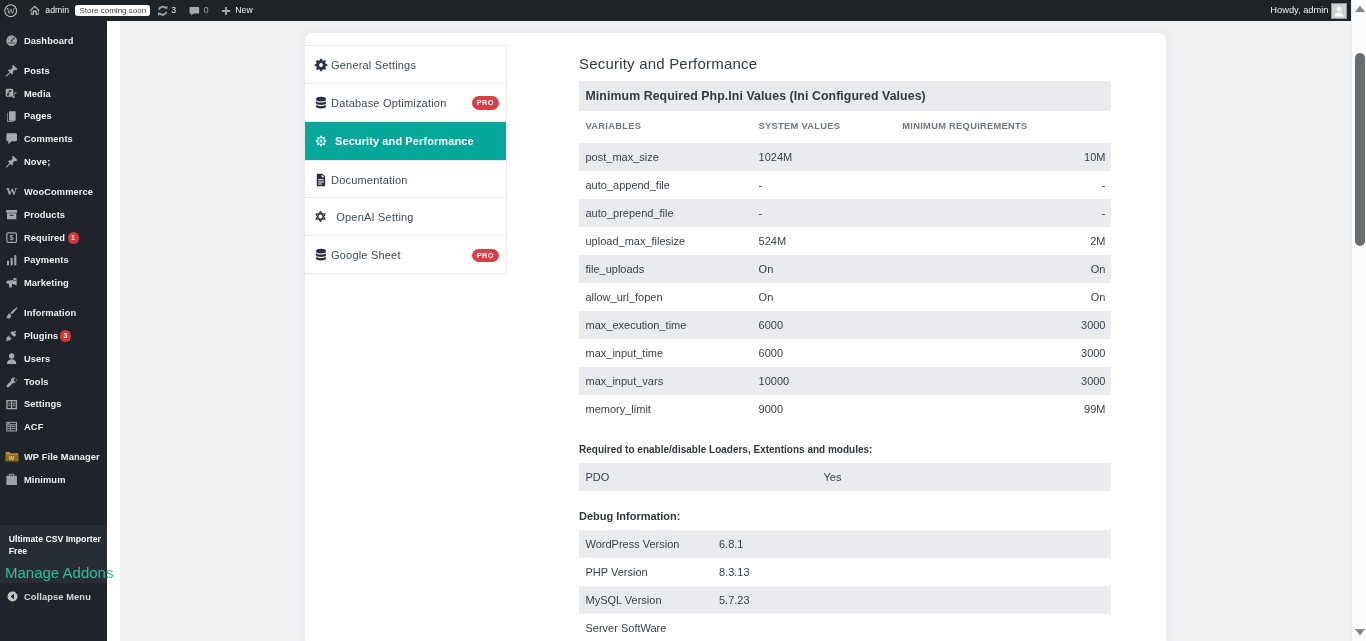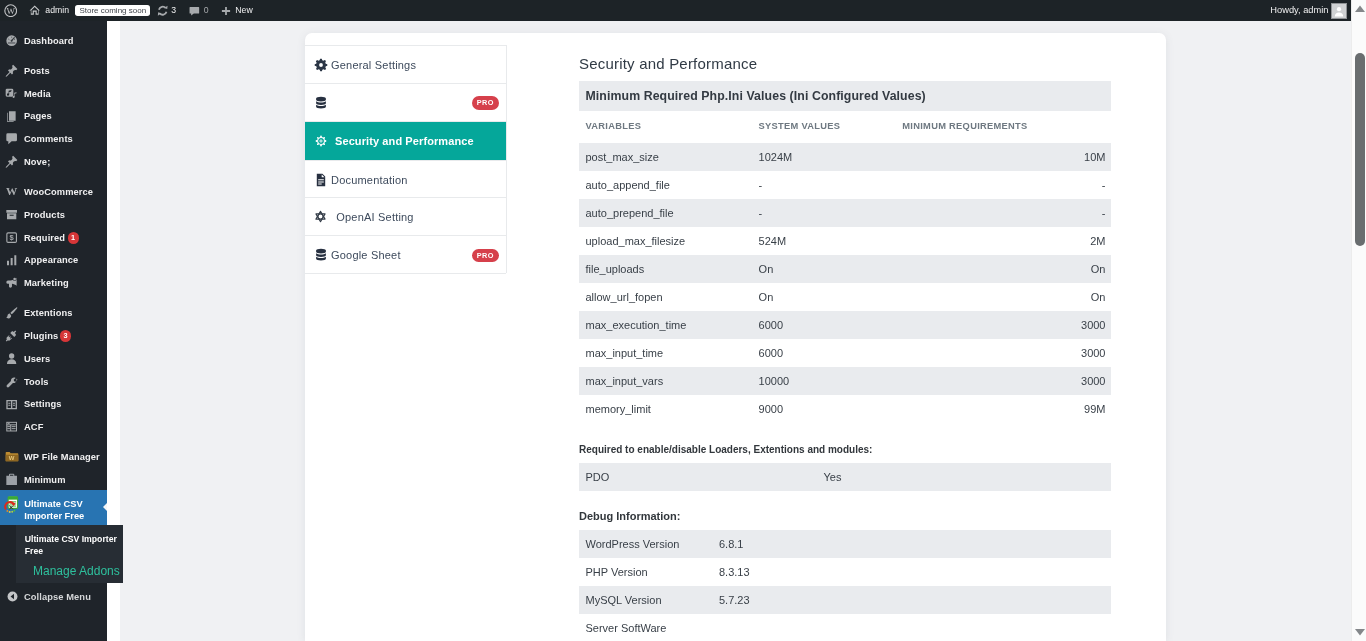--- a/index.html
+++ b/index.html
@@ -20,21 +20,21 @@
   font-size:9.3px; }
 .mi .ico { position:absolute; left:5.3px; top:4.7px; width:13.3px; height:13.3px; }
 .mi .lbl { position:absolute; left:24px; top:0; line-height:22.7px; white-space:nowrap; font-weight:600; letter-spacing:.1px; }
 .badge { position:absolute; width:11.3px; height:11.3px; border-radius:50%;
   background:#d63638; color:#fff; font-size:7.3px; font-weight:bold;
   text-align:center; line-height:11.5px; }
 
 #csvblue { position:absolute; left:0; top:468.7px; width:106.7px; height:35px; background:#2874b2; }
 #csvblue:after { content:""; position:absolute; right:0; top:13px; border-top:4.7px solid transparent;
   border-bottom:4.7px solid transparent; border-right:4.7px solid #f5f6f7; }
-#csvsub { position:absolute; left:0; top:503.7px; width:106.7px; height:58px; background:#272d34;margin-left:16px; }
+#csvsub { position:absolute; left:0; top:503.7px; width:106.7px; height:58px; background:#272d34; }
 
 
 #strip { position:absolute; left:106.7px; top:21.3px; width:13.3px; height:619.7px; background:#fff; }
 #panel { position:absolute; left:120px; top:21.3px; width:1231px; height:619.7px; background:#f0f1f3; }
 #card  { position:absolute; left:304.7px; top:32.7px; width:861.6px; height:608.3px;
   background:#fff; border-radius:7px 7px 0 0; box-shadow:0 1px 8px rgba(80,90,110,.10); }
 
 
 #tabs { position:absolute; left:304.7px; top:45px; width:202.6px; height:228.3px;
   border-top:1px solid #e8eaec; border-right:1px solid #e8eaec; }
@@ -169,35 +169,35 @@
           <rect x="2.8" y="2.8" width="14.4" height="14.4" rx="1.8" fill="none" stroke="#a7aaad" stroke-width="1.7"></rect>
           <text x="10" y="14.2" text-anchor="middle" font-size="11.5" font-weight="bold" fill="#a7aaad" font-family="Liberation Sans">$</text>
         </svg>
         <span class="lbl">Required</span>
         <span class="badge" style="left:67.5px;top:5.7px">1</span>
       </div>
     <div class="mi" style="top:227.7px">
         <svg class="ico" viewBox="0 0 20 20">
           <path fill="#a7aaad" d="M3 10h3v7H3v-7zm5.5-4h3v11h-3V6zM14 2h3v15h-3V2z"></path>
         </svg>
-        <span class="lbl">Appearance</span>
+        <span class="lbl">Payments</span>
       </div>
     <div class="mi" style="top:250.3px">
         <svg class="ico" viewBox="0 0 20 20">
           <path fill="#a7aaad" d="M17.5 2.5v12c-1.6-1.4-4.8-2.5-7-2.8V15c0 1.6-1.1 2.5-2.4 2.5-1.2 0-2.1-.8-2.1-2v-3.7H4.5a2.5 2.5 0 010-5H8c2.6-.3 7-1.6 9.5-4.3z"></path>
           <circle cx="14.5" cy="4.5" r="2.8" fill="#1f242a"></circle>
           <circle cx="14.5" cy="4.5" r="2" fill="#a7aaad"></circle>
         </svg>
         <span class="lbl">Marketing</span>
       </div>
     <div class="mi" style="top:280.3px">
         <svg class="ico" viewBox="0 0 20 20">
           <path fill="#a7aaad" d="M17.8 1.8s-4.2 3-7 5.8c-1.4 1.4-2.6 2.9-2.6 2.9l1.9 1.9s1.5-1.2 2.9-2.6c2.8-2.8 5.8-7 5.8-7l-1-1zM7.2 11.2c-1.9 0-3.4 1.5-3.4 3.4 0 1.1-.9 2-2 2 .7 1.3 2 2.1 3.6 2.1 2.2 0 3.9-1.8 3.9-3.9l-2.1-3.6z"></path>
         </svg>
-        <span class="lbl">Extentions</span>
+        <span class="lbl">Information</span>
       </div>
     <div class="mi" style="top:303.3px">
         <svg class="ico" viewBox="0 0 20 20">
           <path fill="#a7aaad" d="M13.1 4.6l2.3-2.3 1.5 1.5-2.3 2.3 1.2 1.2c.8.8.8 2 0 2.8l-1.9 1.9-6-6 1.9-1.9c.8-.8 2-.8 2.8 0l.5.5zM8.7 11.9l-.9-.9-1.4 1.4-1-1 1.4-1.4-.7-.7-3.2 3.2c-.8.8-.8 2.1 0 2.9l.1.1-1.8 1.8 1.4 1.4 1.8-1.8.1.1c.8.8 2.1.8 2.9 0l3.2-3.2-.7-.7-1.4 1.4-1-1 1.2-1.6z"></path>
         </svg>
         <span class="lbl">Plugins</span>
         <span class="badge" style="left:60px;top:5.7px">3</span>
       </div>
     <div class="mi" style="top:326.3px">
         <svg class="ico" viewBox="0 0 20 20">
@@ -234,59 +234,44 @@
           <text x="10" y="15" text-anchor="middle" font-size="9" font-weight="bold" fill="#e7c77a" font-family="Liberation Sans">W</text>
         </svg>
         <span class="lbl">WP File Manager</span>
       </div>
     <div class="mi" style="top:447.3px">
         <svg class="ico" viewBox="0 0 20 20">
           <path fill="#9ca1a7" d="M6 4V2.5A1.5 1.5 0 017.5 1h5A1.5 1.5 0 0114 2.5V4h4v14H2V4h4zm1.5-1.5V4h5V2.5h-5z"></path>
         </svg>
         <span class="lbl">Minimum</span>
       </div>
-    <div id="csvblue">
-      <svg class="abs" style="left:3px;top:6.5px" width="17.5" height="17.5" viewBox="0 0 24 24">
-        <rect x="7" y="1" width="13" height="16" rx="1.5" fill="#fff" stroke="#3aaa35" stroke-width="1.5"></rect>
-        <rect x="7" y="1" width="13" height="4" fill="#3aaa35"></rect>
-        <path d="M9 8h9M9 11h9M9 13.8h9" stroke="#3aaa35" stroke-width="1.3"></path>
-        <path d="M4.2 18.5a6.2 6.2 0 013.5-9.8 6.2 6.2 0 017.3 3.2" fill="none" stroke="#dd2a1b" stroke-width="2.8"></path>
-        <path d="M17.3 9.3l-2.5 4.6-2.8-3.8z" fill="#dd2a1b"></path>
-        <circle cx="6" cy="20.6" r="1.3" fill="#e8891e"></circle>
-        <circle cx="9.2" cy="21.8" r="1.3" fill="#f2d53c"></circle>
-        <circle cx="12.6" cy="21.6" r="1.3" fill="#b5cf3f"></circle>
-        <circle cx="15.5" cy="20.2" r="1.3" fill="#52b943"></circle>
-        <path d="M8.5 13l5.5 5.2M13.5 13.5l-4.6 4.9" stroke="#3c3c3c" stroke-width="1.3"></path>
-        <circle cx="11" cy="15.8" r="1" fill="#2c2c2c"></circle>
-      </svg>
-      <div style="position:absolute;left:24.3px;top:8px;font-size:9.3px;font-weight:bold;color:#fff;line-height:12.3px">Ultimate CSV<br>Importer Free</div>
-    </div>
     <div id="csvsub">
       <div style="position:absolute;left:8.7px;top:7.8px;font-size:8.7px;font-weight:bold;color:#fff;line-height:12.2px;white-space:nowrap">Ultimate CSV Importer<br>Free</div>
-      <div style="position:absolute;left:17px;top:39px;font-size:12px;color:#2ec09d;white-space:nowrap">Manage Addons</div>
+      <div style="position:absolute;left:5px;top:39px;font-size:15px;color:#2ec09d;white-space:nowrap">Manage Addons</div>
     </div>
     <div class="mi" style="top:564.3px">
         <svg class="ico" style="left:6.8px;top:5.9px;width:11px;height:11px" viewBox="0 0 20 20">
           <circle cx="10" cy="10" r="9" fill="#c3c5c7"></circle>
           <path d="M12.7 5L6.5 10l6.2 5z" fill="#1f242a"></path>
         </svg>
         <span class="lbl" style="color:#d5d7d9">Collapse Menu</span>
       </div>
   </div>
   <div id="tabs">
     <div class="tab" style="top:0">
       <svg class="tico" viewBox="0 0 20 20">
           <path fill="#2b3646" d="M18 11.2V8.8l-2.3-.7c-.15-.55-.37-1.06-.65-1.54l1.1-2.1-1.7-1.7-2.1 1.1c-.48-.28-1-.5-1.54-.65L10.1 1H7.7L7 3.3c-.55.15-1.06.37-1.54.65l-2.1-1.1-1.7 1.7 1.1 2.1c-.28.48-.5 1-.65 1.54L0 8.8v2.4l2.3.7c.15.55.37 1.06.65 1.54l-1.1 2.1 1.7 1.7 2.1-1.1c.48.28 1 .5 1.54.65l.7 2.3h2.4l.7-2.3c.55-.15 1.06-.37 1.54-.65l2.1 1.1 1.7-1.7-1.1-2.1c.28-.48.5-1 .65-1.54l2.3-.7zM9 12.7a2.7 2.7 0 110-5.4 2.7 2.7 0 010 5.4z" transform="translate(1,0)"></path>
         </svg>
       <span class="tlbl">General Settings</span>
     </div>
     <div class="tab" style="top:38.05px">
       <svg class="tico" viewBox="0 0 20 20">
           <path fill="#273040" d="M10 1C6.1 1 3 2.1 3 3.5v2C3 6.9 6.1 8 10 8s7-1.1 7-2.5v-2C17 2.1 13.9 1 10 1zM3 7.5v3C3 11.9 6.1 13 10 13s7-1.1 7-2.5v-3c-1.5 1.2-4.2 1.8-7 1.8s-5.5-.6-7-1.8zm0 5v3C3 16.9 6.1 18 10 18s7-1.1 7-2.5v-3c-1.5 1.2-4.2 1.8-7 1.8s-5.5-.6-7-1.8z"></path>
         </svg>
+      <span class="tlbl">Database Optimization</span>
         <span class="pro">PRO</span>
     </div>
     <div class="tab act" style="top:76.1px">
       <svg class="tico" viewBox="0 0 20 20">
           <g stroke="#fff" fill="none">
             <path stroke-width="2.6" stroke-linecap="round" d="M10 3.6v.01M14.5 5.5v.01M16.4 10v.01M14.5 14.5v.01M10 16.4v.01M5.5 14.5v.01M3.6 10v.01M5.5 5.5v.01"></path>
             <circle cx="10" cy="10" r="4.9" stroke-width="1.5"></circle>
             <circle cx="10" cy="10" r="1.6" stroke-width="1.3"></circle>
           </g>
         </svg>

